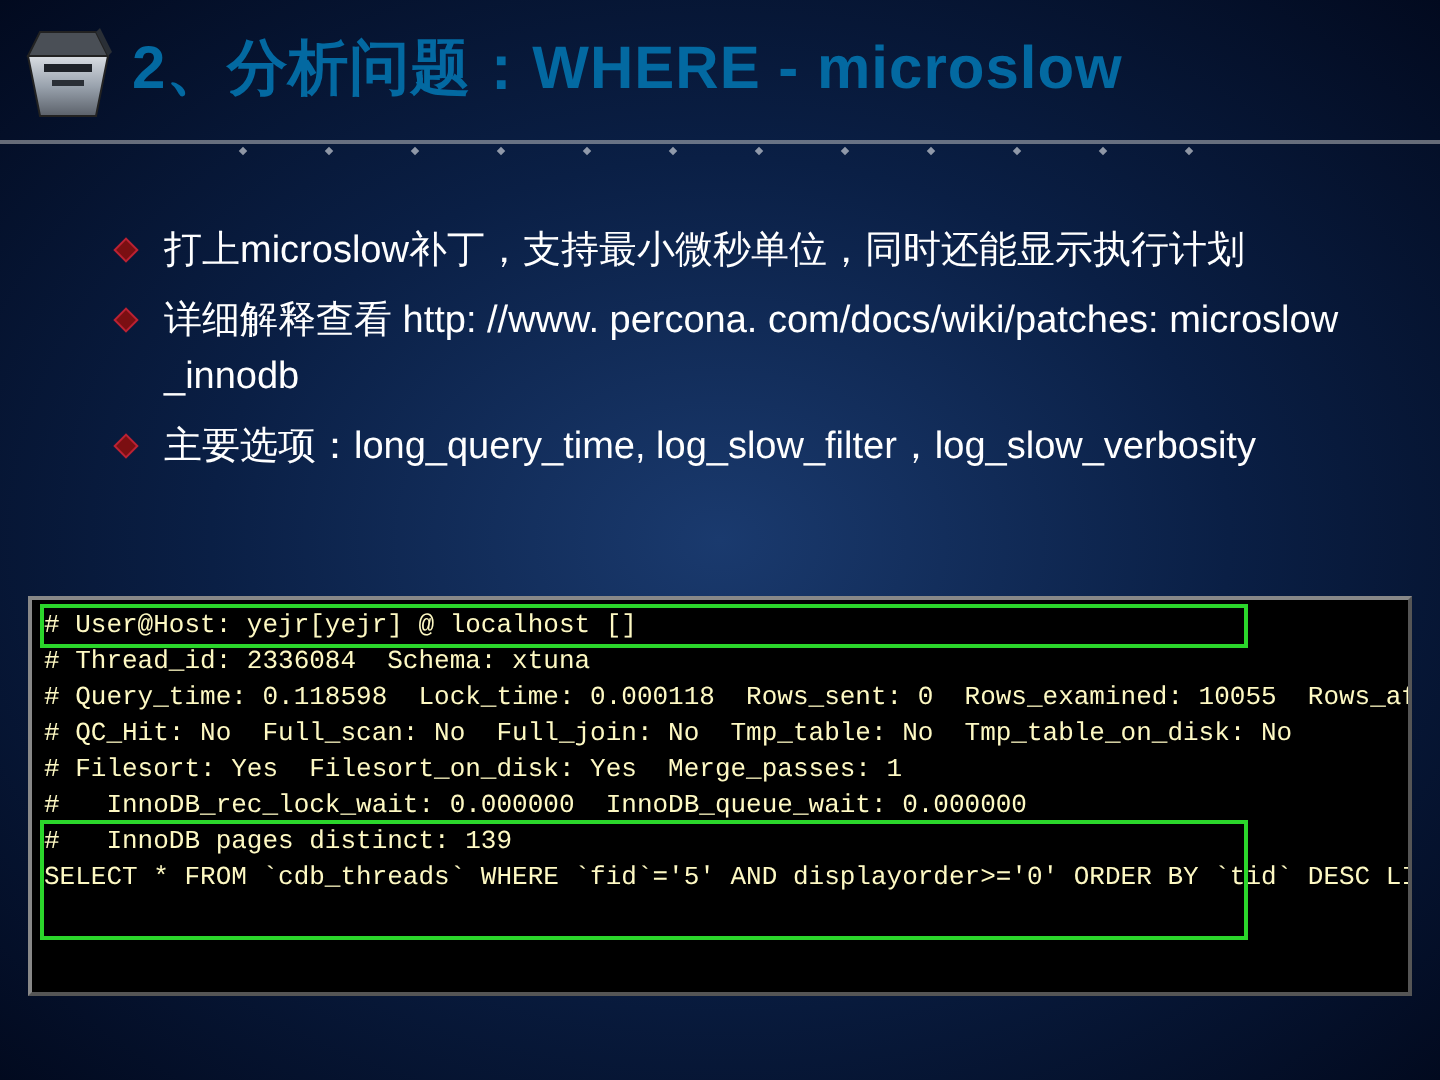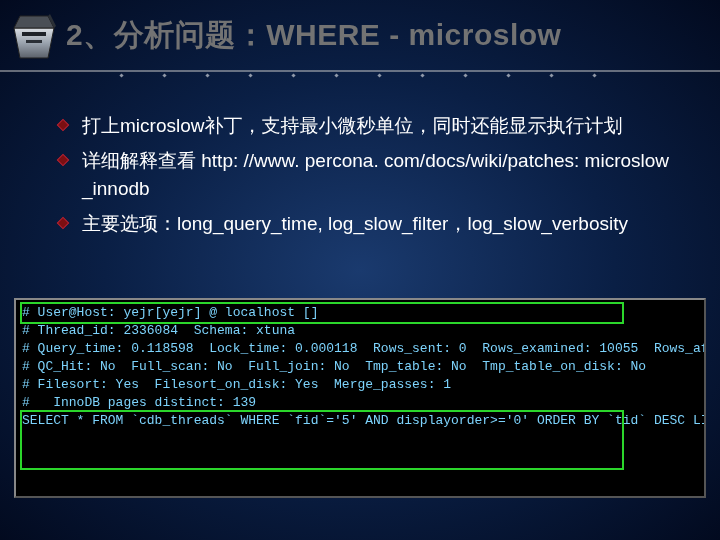--- a/index.html
+++ b/index.html
@@ -27,21 +27,21 @@
     width: 52px;
     height: 52px;
     flex-shrink: 0;
     margin-right: 6px;
     margin-top: 2px;
   }
   .header-icon svg { width: 52px; height: 52px; display: block; }
   .header-title {
     font-size: 30px;
     font-weight: bold;
-    color: #737373;
+    color: #0369a1;
     line-height: 1.25;
     padding-top: 8px;
     letter-spacing: 0.5px;
   }
   .dots-row {
     position: absolute;
     top: 74px;
     left: 120px;
     display: flex;
     gap: 40px;
@@ -82,21 +82,21 @@
     right: 14px;
     top: 298px;
     height: 200px;
     background: #000;
     border: 2px solid #555;
     border-top-color: #888;
     border-left-color: #888;
     font-family: Consolas, "Courier New", monospace;
     font-size: 13px;
     line-height: 18px;
-    color: #7dd3fc;
+    color: #fef9c3;
     padding: 4px 6px 4px 6px;
     box-sizing: border-box;
     overflow: hidden;
   }
   .term-line {
     white-space: pre;
   }
   .gbox-top {
     position: absolute;
     left: 4px;
@@ -189,17 +189,18 @@
   </div>
 
   <div class="terminal">
     <div class="gbox-top"></div>
     <div class="gbox-bot"></div>
     <div class="term-line"># User@Host: yejr[yejr] @ localhost []</div>
     <div class="term-line"># Thread_id: 2336084  Schema: xtuna</div>
     <div class="term-line"># Query_time: 0.118598  Lock_time: 0.000118  Rows_sent: 0  Rows_examined: 10055  Rows_affected: 0  Rows_read: 10</div>
     <div class="term-line"># QC_Hit: No  Full_scan: No  Full_join: No  Tmp_table: No  Tmp_table_on_disk: No</div>
     <div class="term-line"># Filesort: Yes  Filesort_on_disk: Yes  Merge_passes: 1</div>
+    <div class="term-line">#   InnoDB_rec_lock_wait: 0.000000  InnoDB_queue_wait: 0.000000</div>
     <div class="term-line">#   InnoDB pages distinct: 139</div>
     <div class="term-line">SELECT * FROM `cdb_threads` WHERE `fid`='5' AND displayorder&gt;='0' ORDER BY `tid` DESC LIMIT 0, 10;</div>
   </div>
 
 </div>
 
 </body></html>

